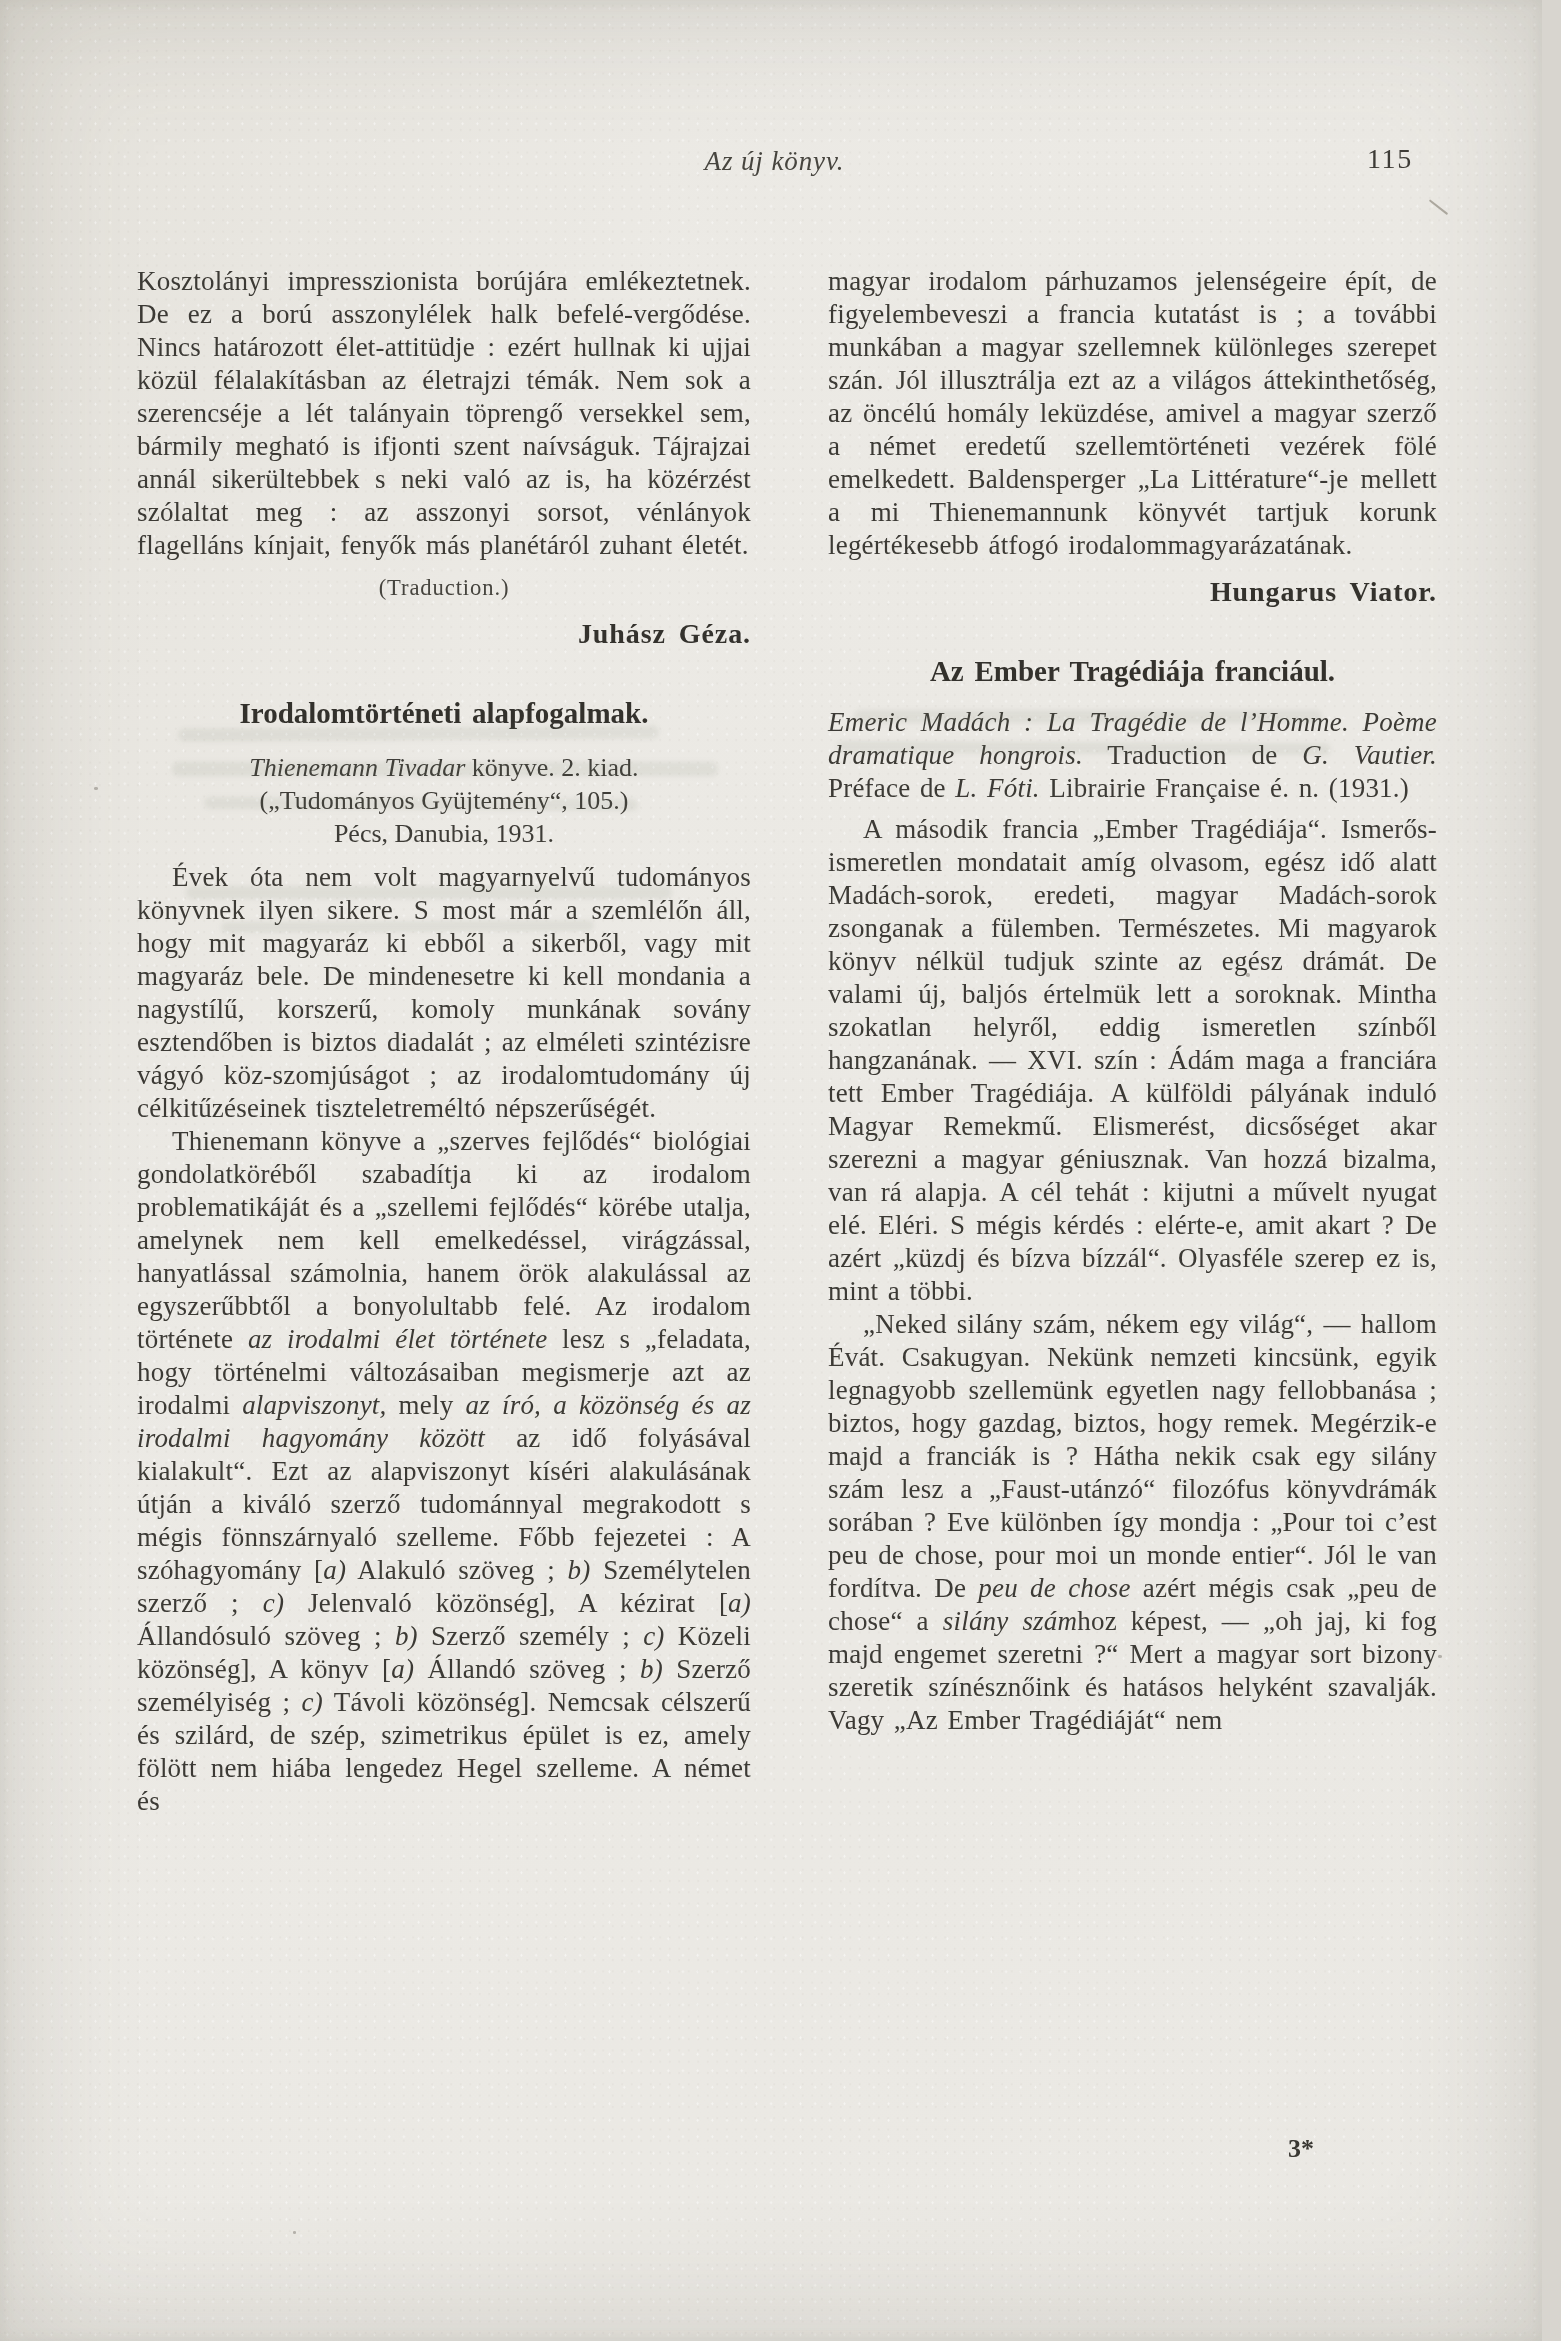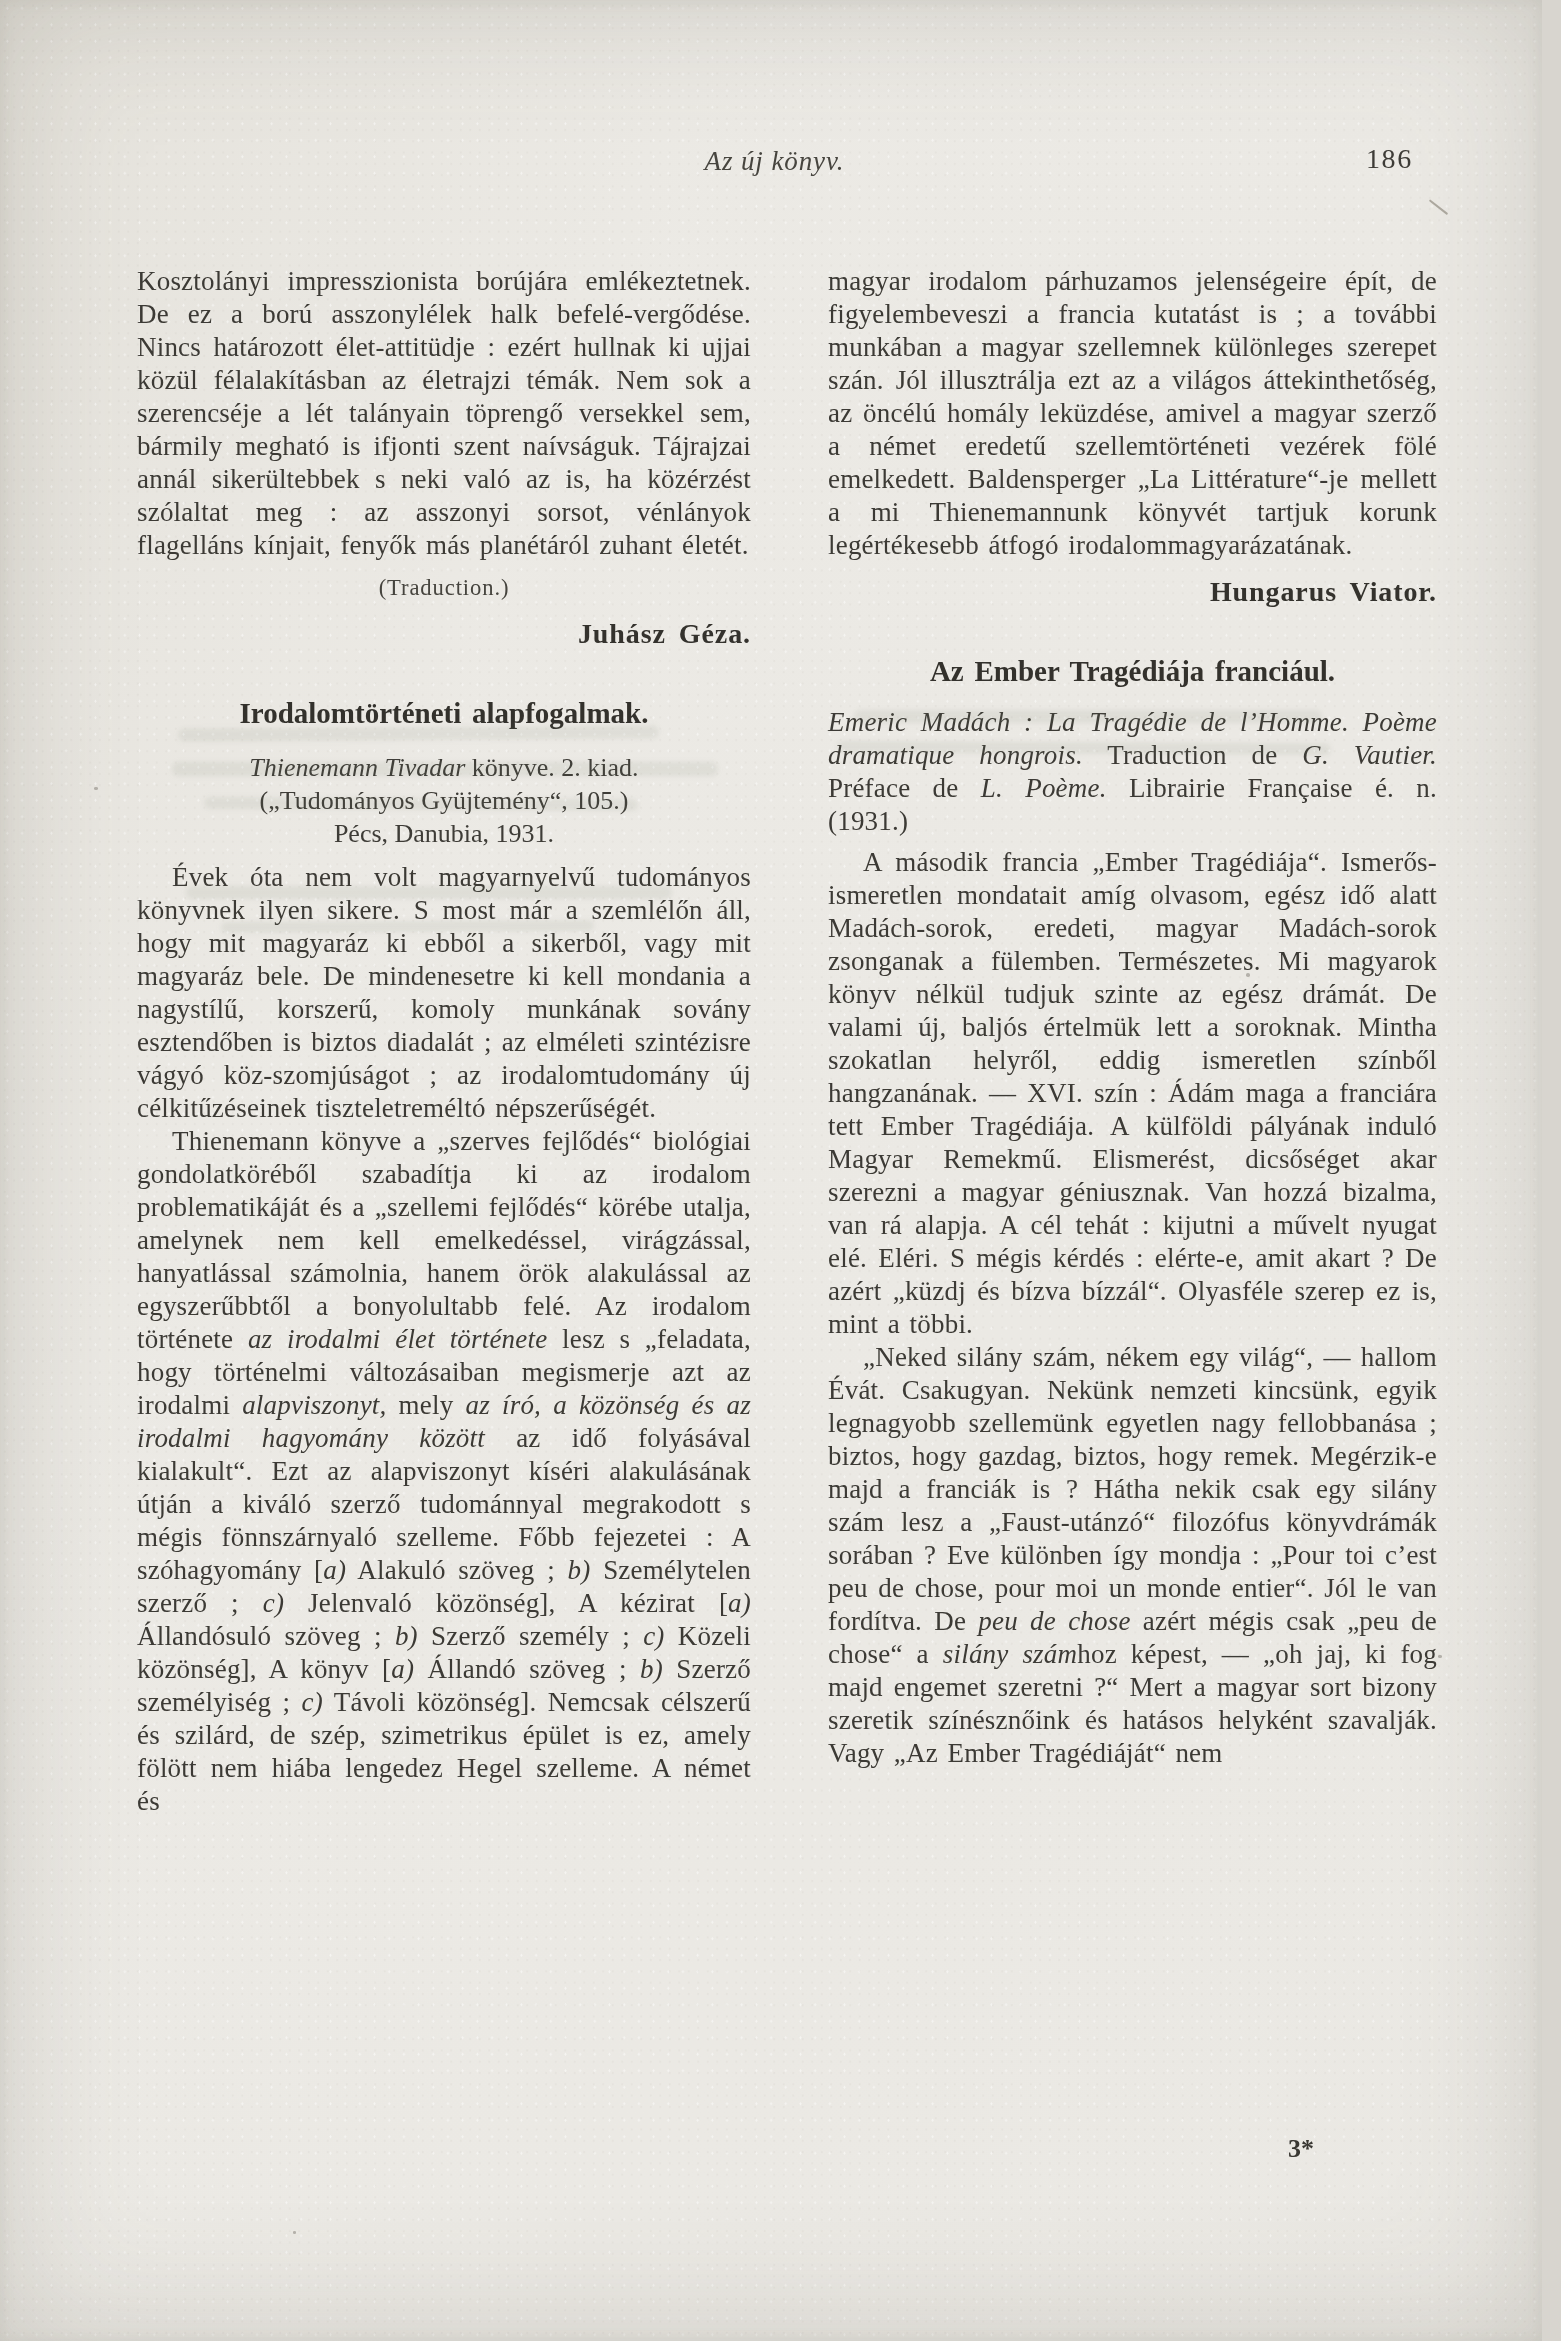--- a/index.html
+++ b/index.html
@@ -46,41 +46,41 @@
   .ghost{position:absolute;background:rgba(112,120,102,0.10);filter:blur(2.6px);border-radius:7px;}
   .speck{position:absolute;background:rgba(80,74,66,0.35);border-radius:50%;}
   .scratch{position:absolute;width:22.6px;height:2.2px;background:rgba(120,114,102,0.55);transform:rotate(38deg);border-radius:1.7px;}
 </style>
 </head>
 <body>
 
 <div class="page">
 
   <div class="running-title">Az új könyv.</div>
-  <div class="page-number">186</div>
+  <div class="page-number">115</div>
 
   <div class="col col-left">
     <p class="p"><span>Kosztolányi impresszionista borújára emlékeztetnek. De ez a ború asszonylélek halk befelé-vergődése. Nincs határozott élet-attitüdje : ezért hullnak ki ujjai közül félalakításban az életrajzi témák. Nem sok a szerencséje a lét talányain töprengő versekkel sem, bármily megható is ifjonti szent naívságuk. Tájrajzai annál sikerültebbek s neki való az is, ha közérzést szólaltat meg : az asszonyi sorsot, vénlányok flagelláns kínjait, fenyők más planétáról zuhant életét.</span></p>
     <p class="continuation-note">(Traduction.)</p>
     <p class="signature">Juhász Géza.</p>
     <h2 class="article-heading">Irodalomtörténeti alapfogalmak.</h2>
     <div class="cit-block">
       <div><span class="it">Thienemann Tivadar</span><span> könyve. 2. kiad.</span></div>
       <div><span>(„Tudományos Gyüjtemény“, 105.)</span></div>
       <div><span>Pécs, Danubia, 1931.</span></div>
     </div>
     <p class="p ind mt-p2l"><span>Évek óta nem volt magyarnyelvű tudományos könyvnek ilyen sikere. S most már a szemlélőn áll, hogy mit magyaráz ki ebből a sikerből, vagy mit magyaráz bele. De mindenesetre ki kell mondania a nagystílű, korszerű, komoly munkának sovány esztendőben is biztos diadalát ; az elméleti szintézisre vágyó köz-szomjúságot ; az irodalomtudomány új célkitűzéseinek tiszteletreméltó népszerűségét.</span></p>
     <p class="p ind"><span>Thienemann könyve a „szerves fejlődés“ biológiai gondolatköréből szabadítja ki az irodalom problematikáját és a „szellemi fejlődés“ körébe utalja, amelynek nem kell emelkedéssel, virágzással, hanyatlással számolnia, hanem örök alakulással az egyszerűbbtől a bonyolultabb felé. Az irodalom története </span><span class="it">az irodalmi élet története</span><span> lesz s „feladata, hogy történelmi változásaiban megismerje azt az irodalmi </span><span class="it">alapviszonyt,</span><span> mely </span><span class="it">az író, a közönség és az irodalmi hagyomány között</span><span> az idő folyásával kialakult“. Ezt az alapviszonyt kíséri alakulásának útján a kiváló szerző tudománnyal megrakodott s mégis fönnszárnyaló szelleme. Főbb fejezetei : A szóhagyomány [</span><span class="it">a)</span><span> Alakuló szöveg ; </span><span class="it">b)</span><span> Személytelen szerző ; </span><span class="it">c)</span><span> Jelenvaló közönség], A kézirat [</span><span class="it">a)</span><span> Állandósuló szöveg ; </span><span class="it">b)</span><span> Szerző személy ; </span><span class="it">c)</span><span> Közeli közönség], A könyv [</span><span class="it">a)</span><span> Állandó szöveg ; </span><span class="it">b)</span><span> Szerző személyiség ; </span><span class="it">c)</span><span> Távoli közönség]. Nemcsak célszerű és szilárd, de szép, szimetrikus épület is ez, amely fölött nem hiába lengedez Hegel szelleme. A német és</span></p>
   </div>
 
   <div class="col col-right">
     <p class="p"><span>magyar irodalom párhuzamos jelenségeire épít, de figyelembeveszi a francia kutatást is ; a további munkában a magyar szellemnek különleges szerepet szán. Jól illusztrálja ezt az a világos áttekinthetőség, az öncélú homály leküzdése, amivel a magyar szerző a német eredetű szellemtörténeti vezérek fölé emelkedett. Baldensperger „La Littérature“-je mellett a mi Thienemannunk könyvét tartjuk korunk legértékesebb átfogó irodalommagyarázatának.</span></p>
     <p class="signature">Hungarus Viator.</p>
     <h2 class="article-heading">Az Ember Tragédiája franciául.</h2>
-    <p class="p cit-just"><span class="it">Emeric Madách :</span><span> </span><span class="it">La Tragédie de l’Homme. Poème dramatique hongrois.</span><span> Traduction de </span><span class="it">G. Vautier.</span><span> Préface de </span><span class="it">L. Poème.</span><span> Librairie Française é. n. (1931.)</span></p>
+    <p class="p cit-just"><span class="it">Emeric Madách :</span><span> </span><span class="it">La Tragédie de l’Homme. Poème dramatique hongrois.</span><span> Traduction de </span><span class="it">G. Vautier.</span><span> Préface de </span><span class="it">L. Fóti.</span><span> Librairie Française é. n. (1931.)</span></p>
     <p class="p ind mt-p2r"><span>A második francia „Ember Tragédiája“. Ismerős-ismeretlen mondatait amíg olvasom, egész idő alatt Madách-sorok, eredeti, magyar Madách-sorok zsonganak a fülemben. Természetes. Mi magyarok könyv nélkül tudjuk szinte az egész drámát. De valami új, baljós értelmük lett a soroknak. Mintha szokatlan helyről, eddig ismeretlen színből hangzanának. — XVI. szín : Ádám maga a franciára tett Ember Tragédiája. A külföldi pályának induló Magyar Remekmű. Elismerést, dicsőséget akar szerezni a magyar géniusznak. Van hozzá bizalma, van rá alapja. A cél tehát : kijutni a művelt nyugat elé. Eléri. S mégis kérdés : elérte-e, amit akart ? De azért „küzdj és bízva bízzál“. Olyasféle szerep ez is, mint a többi.</span></p>
     <p class="p ind"><span>„Neked silány szám, nékem egy világ“, — hallom Évát. Csakugyan. Nekünk nemzeti kincsünk, egyik legnagyobb szellemünk egyetlen nagy fellobbanása ; biztos, hogy gazdag, biztos, hogy remek. Megérzik-e majd a franciák is ? Hátha nekik csak egy silány szám lesz a „Faust-utánzó“ filozófus könyvdrámák sorában ? Eve különben így mondja : „Pour toi c’est peu de chose, pour moi un monde entier“. Jól le van fordítva. De </span><span class="it">peu de chose</span><span> azért mégis csak „peu de chose“ a </span><span class="it">silány szám</span><span>hoz képest, — „oh jaj, ki fog majd engemet szeretni ?“ Mert a magyar sort bizony szeretik színésznőink és hatásos helyként szavalják. Vagy „Az Ember Tragédiáját“ nem</span></p>
   </div>
 
   <div class="footer-mark">3*</div>
 
   <div class="ghost" style="left:178px;top:727px;width:481px;height:13px;transform:rotate(-0.4deg);"></div>
   <div class="ghost" style="left:172px;top:762px;width:546px;height:14px;"></div>
   <div class="ghost" style="left:204px;top:798px;width:434px;height:12px;transform:rotate(0.3deg);"></div>
   <div class="ghost" style="left:186px;top:886px;width:486px;height:13px;"></div>

